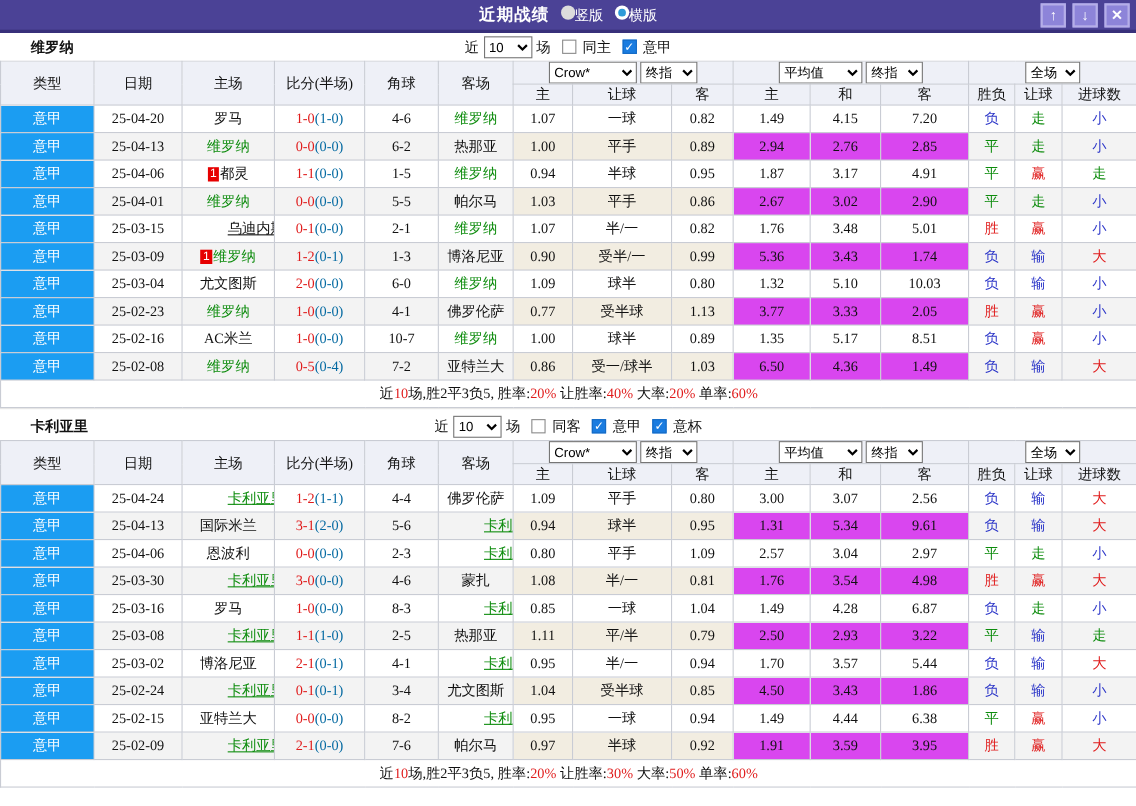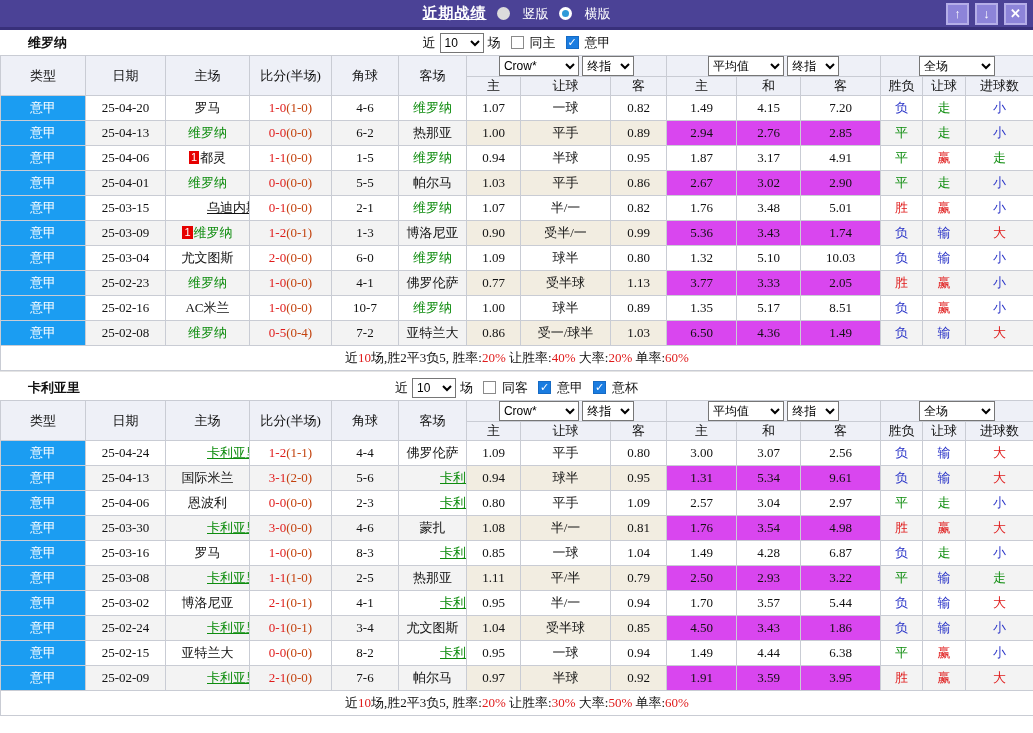--- a/index.html
+++ b/index.html
@@ -9,22 +9,22 @@
   }
   *{box-sizing:border-box;}
   html,body{margin:0;padding:0;}
   body{font-family:"Liberation Sans","DejaVu Sans",sans-serif;background:#fff;}
   .app{width:1033px;height:733px;overflow:hidden;background:#fff;position:relative;}
 
   
   .titlebar{height:30px;background:var(--purple);border-bottom:3px solid var(--purple-dark);
     display:flex;align-items:center;position:relative;}
   .title-center{position:absolute;left:0;right:0;display:flex;justify-content:center;align-items:center;gap:10px;color:#fff;}
-  .main-title{font-weight:bold;font-size:15px;letter-spacing:1px;text-decoration:underline;}
-  .radio-opt{display:flex;align-items:center;gap:13px;font-size:13px;color:#fff;cursor:pointer;}
+  .main-title{font-weight:bold;font-size:15px;letter-spacing:1px;}
+  .radio-opt{display:flex;align-items:flex-start;gap:0;font-size:13px;color:#fff;cursor:pointer;}
   .radio{width:13px;height:13px;border-radius:50%;display:inline-flex;align-items:center;justify-content:center;}
   .radio.solid{background:#dcdcdc;}
   .radio.ring{background:#fff;}
   .radio.ring::after{content:'';width:7px;height:7px;border-radius:50%;background:#2e9ad8;}
   .tb-buttons{margin-left:auto;display:flex;gap:6px;padding-right:6px;z-index:1;}
   .tb-btn{width:23px;height:22px;background:var(--btn-purple);border:2px solid var(--btn-border);
     color:#fff;font-weight:bold;font-size:13px;line-height:1;display:flex;align-items:center;justify-content:center;
     cursor:pointer;padding:0;}
 
   
@@ -39,28 +39,28 @@
   .cb.on::after{content:'\2713';color:#fff;font-size:11px;font-weight:bold;}
   .cb-label{margin-left:2px;}
 
   
   table.stats{border-collapse:collapse;table-layout:fixed;width:1033px;
     font-family:"Liberation Serif","DejaVu Serif",serif;font-size:13px;color:#111;}
   table.stats th,table.stats td{border:1px solid var(--bd);text-align:center;overflow:hidden;white-space:nowrap;padding:0 1px;}
   table.stats th{background:var(--hdr-bg);font-weight:normal;height:18px;}
   th.dd-cell{background:#fff;height:22px;}
   th.dd-cell select{height:20px;}
-  .sel-crow{width:80px;} .sel-final{width:52px;} .sel-avg{width:76px;} .sel-full{width:76px;}
+  .sel-crow{width:80px;} .sel-final{width:52px;} .sel-avg{width:76px;} .sel-full{width:50px;}
   table.stats td{height:25px;background:#fff;}
   tr.alt td{background:#f3f3f3;}
   td.cream{background:#fdf8ee;} tr.alt td.cream{background:#f2ede1;}
   td.blu{background:#eaf4fb;} tr.alt td.blu{background:#d946ef;}
   td.league{background:var(--league-blue) !important;color:#fff;}
   .tr{color:var(--t-red);text-align:center;} .tg{color:var(--t-green);} .tb{color:var(--t-blue);}
-  .half{color:#c2410c;}
+  .half{color:#0369a1;}
   .ul{text-decoration:underline;margin-left:40px;}
   .team-link{cursor:pointer;}
   .badge{display:inline-block;background:#e60000;color:#fff;font-family:"Liberation Sans",sans-serif;
     font-size:11px;line-height:13px;padding:0 2px;margin-right:1px;vertical-align:1px;}
   td.summary{height:23px;font-size:13px;background:#fff !important;}
   td.summary .r{color:var(--t-red);}
   .section-gap{height:4px;background:#fff;border-top:1px solid #e4e4e4;}
 </style>
 </head>
 <body>

